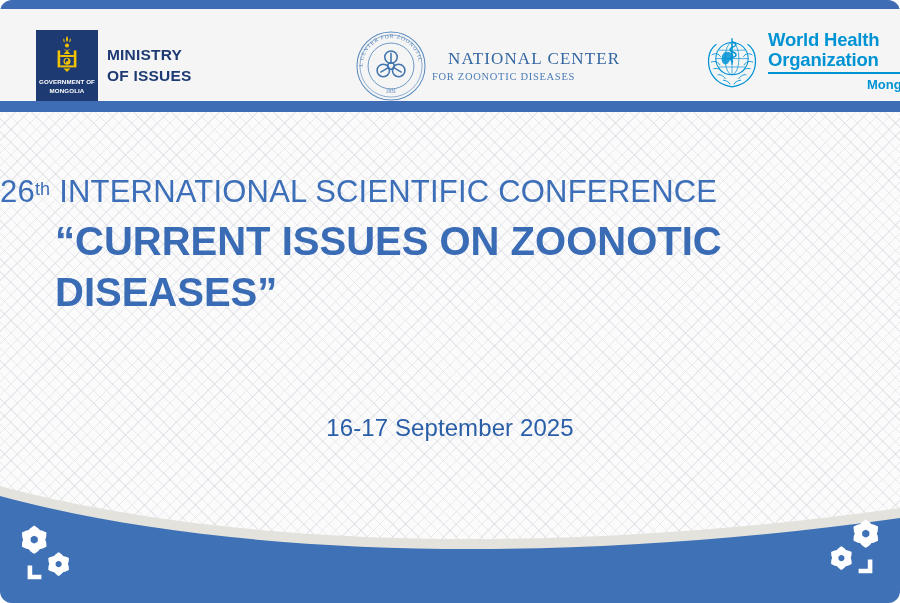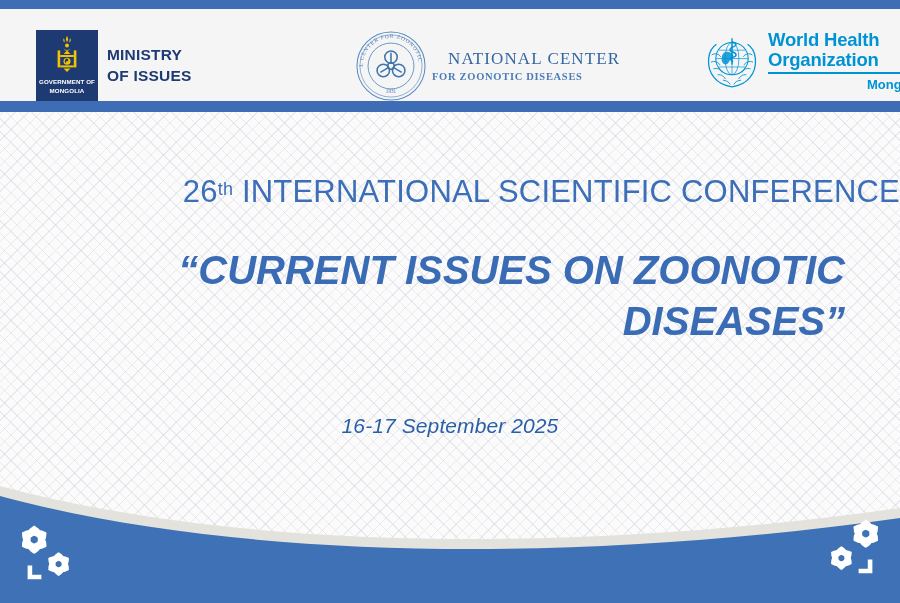--- a/index.html
+++ b/index.html
@@ -7,20 +7,21 @@
     padding: 0;
     background: #ffffff;
   }
   #slide {
     position: relative;
     width: 900px;
     height: 603px;
     overflow: hidden;
     font-family: "Liberation Sans", sans-serif;
     background: #f6f6f7;
+    border-radius: 12px;
   }
 
   
   .top-bar {
     position: absolute;
     top: 0; left: 0;
     width: 900px;
     height: 9px;
     background: #3e6cb5;
   }
@@ -112,21 +113,20 @@
     letter-spacing: 1.1px;
     color: #3366a0;
     margin-left: 16px;
   }
   .nczd-line2 {
     font-family: "Liberation Serif", serif;
     font-size: 10.5px;
     letter-spacing: 0.7px;
     color: #4a7cb5;
     margin-top: 2px;
-    font-weight: bold;
   }
 
   
   .who-logo {
     position: absolute;
     top: 21px; left: 702px;
     display: flex;
     align-items: flex-start;
   }
   .who-emblem { width: 60px; height: 60px; flex: none; margin-top: 1px; }
@@ -164,58 +164,56 @@
     background-image:
       repeating-linear-gradient(45deg,  rgba(206,208,216,0.40) 0 1px, rgba(0,0,0,0) 1px 9px),
       repeating-linear-gradient(-45deg, rgba(206,208,216,0.40) 0 1px, rgba(0,0,0,0) 1px 9px);
   }
 
   
   .title-block {
     position: absolute;
     top: 63px; left: 0;
     width: 900px;
-    text-align: right;
+    text-align: left;
   }
   .conf-line {
     color: #3d6fb8;
     font-size: 31px;
     font-weight: normal;
     letter-spacing: 0.2px;
     line-height: 1.1;
     white-space: nowrap;
   }
   .conf-line .ord {
     font-size: 18px;
     vertical-align: 7px;
   }
   .theme {
     color: #3a6bb5;
     font-size: 40px;
     font-weight: bold;
     line-height: 1.28;
     letter-spacing: 0px;
-    margin-top: 36px;
+    margin-top: 7px;
     padding: 0 55px;
-    font-style: italic;
   }
 
   
   .meta-block {
     position: absolute;
     top: 300px; left: 0;
     width: 900px;
     text-align: center;
   }
   .meta-line {
     color: #2a5fa8;
-    font-size: 21px;
+    font-size: 24px;
     line-height: 1.37;
     letter-spacing: 0.1px;
-    font-style: italic;
   }
 
   
   .wave {
     position: absolute;
     left: 0; bottom: 0;
     width: 900px;
     height: 125px;
   }
 

